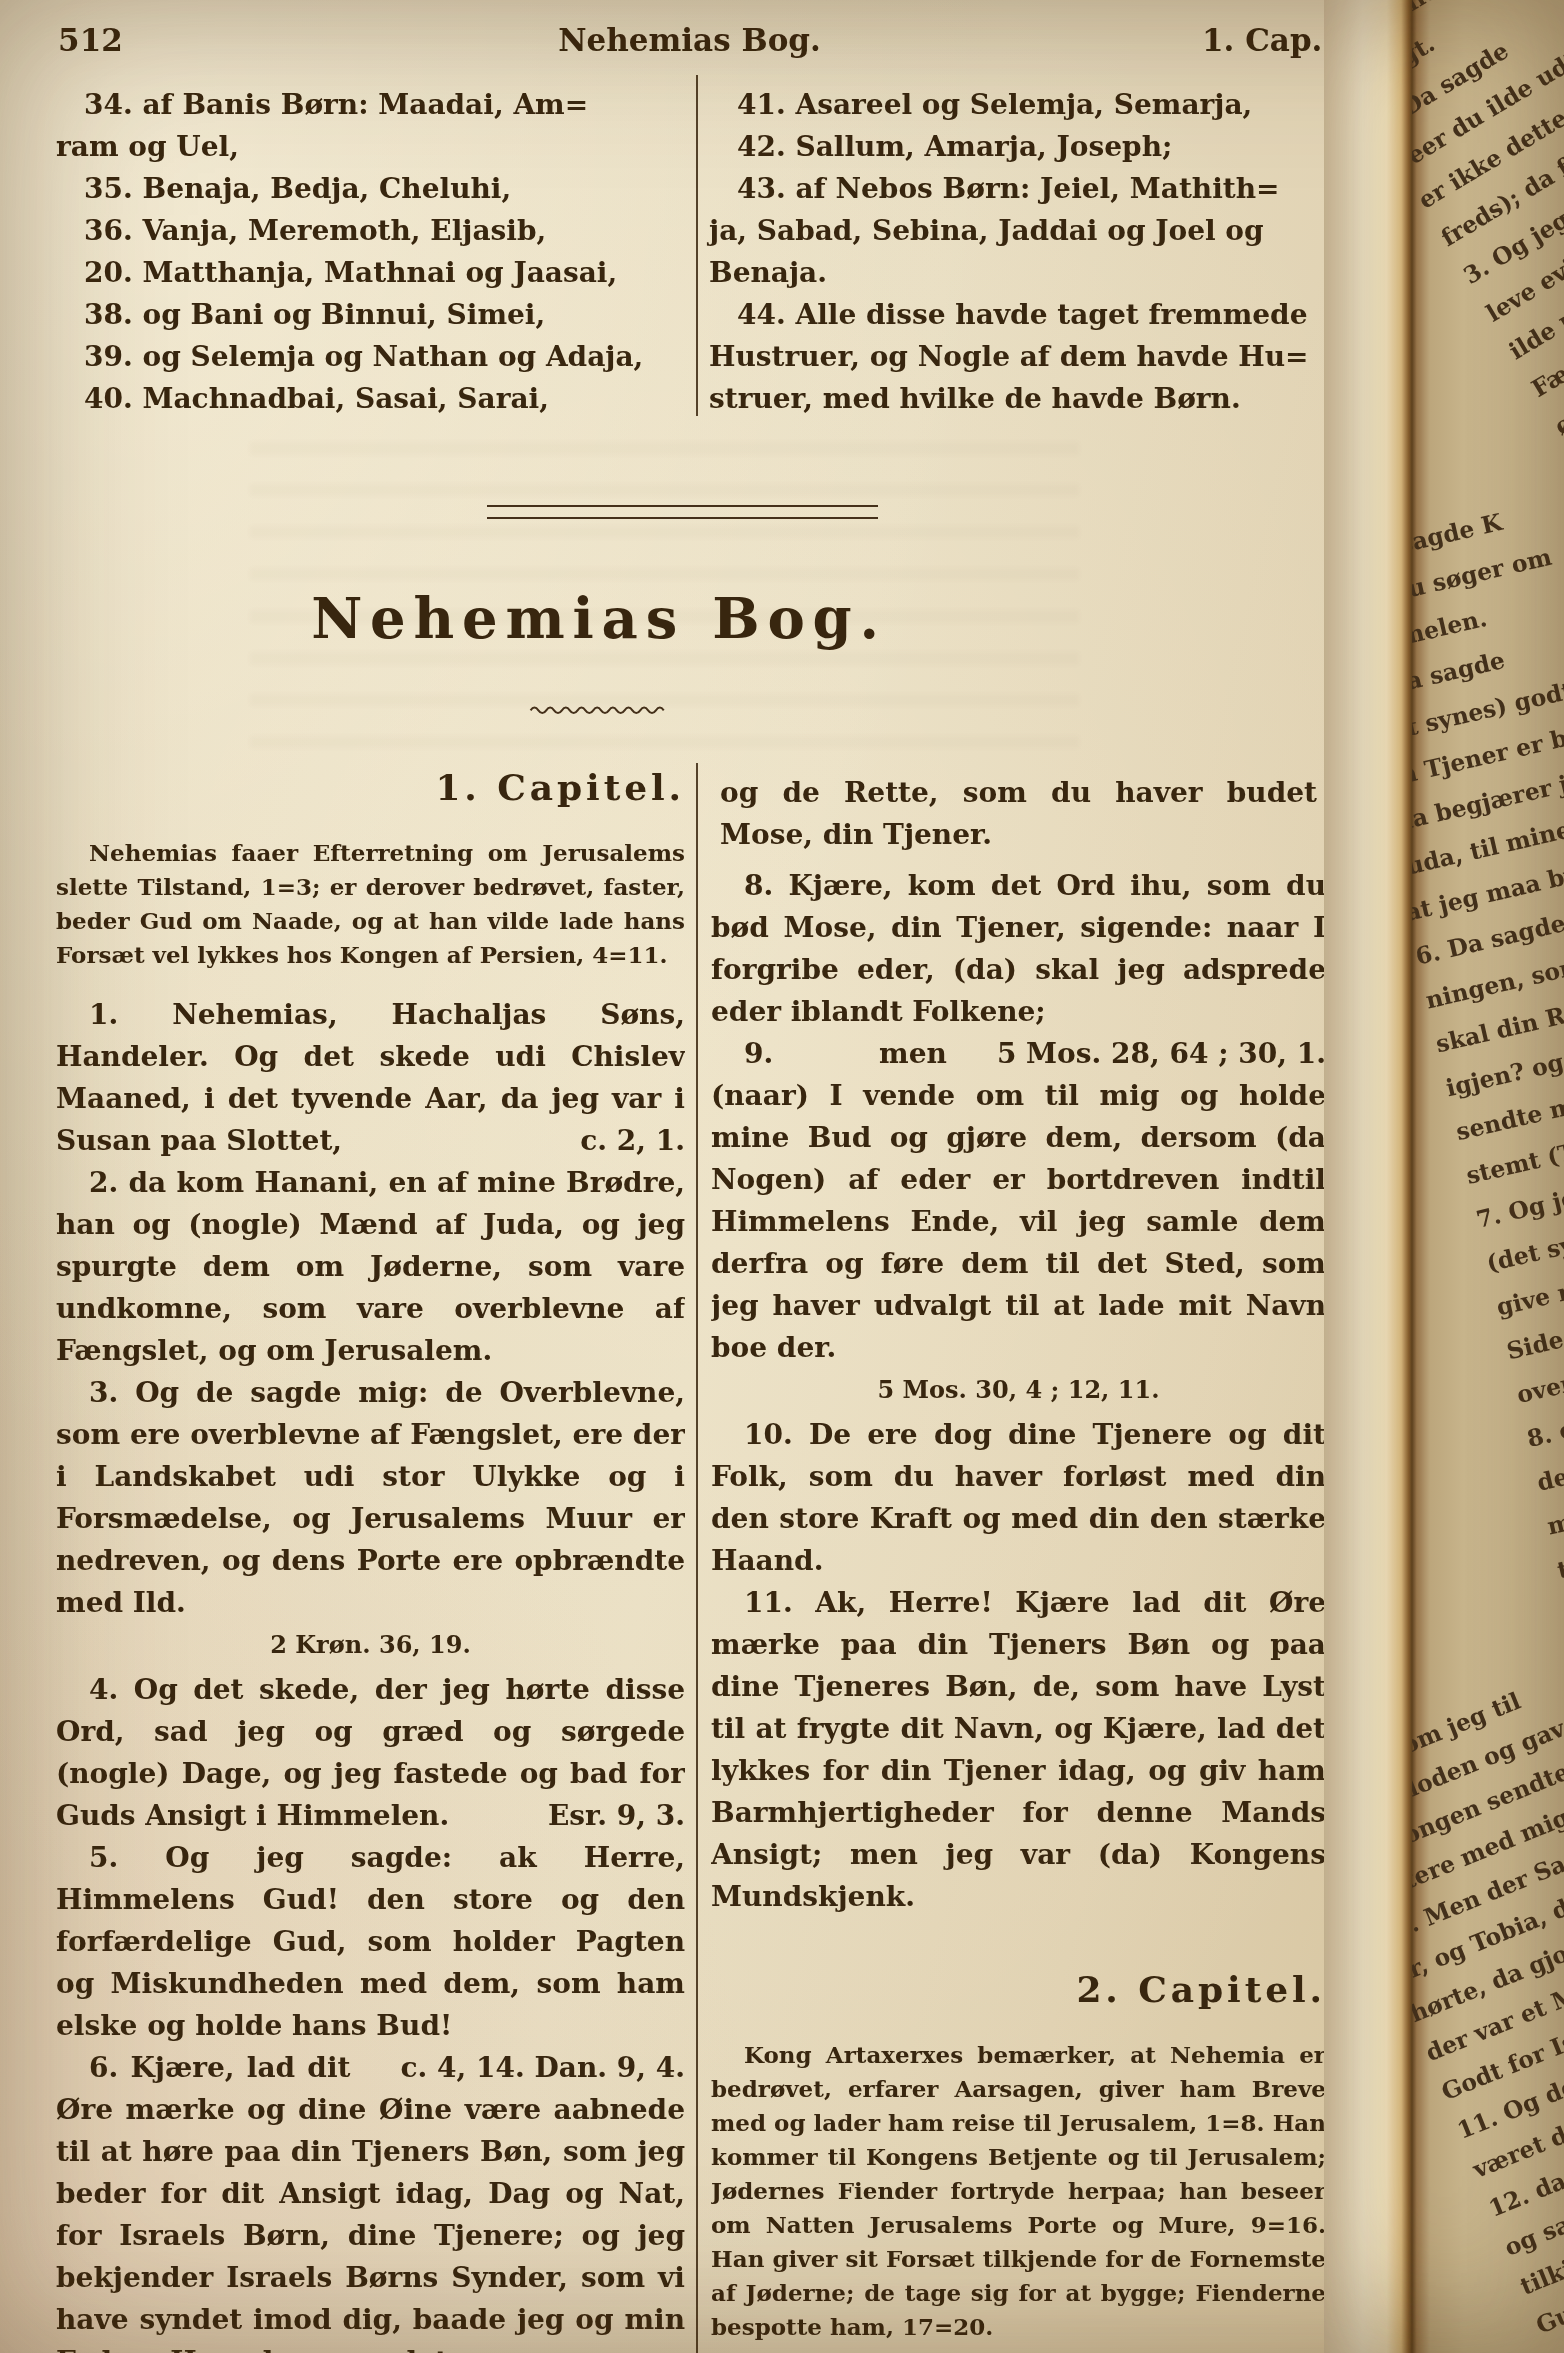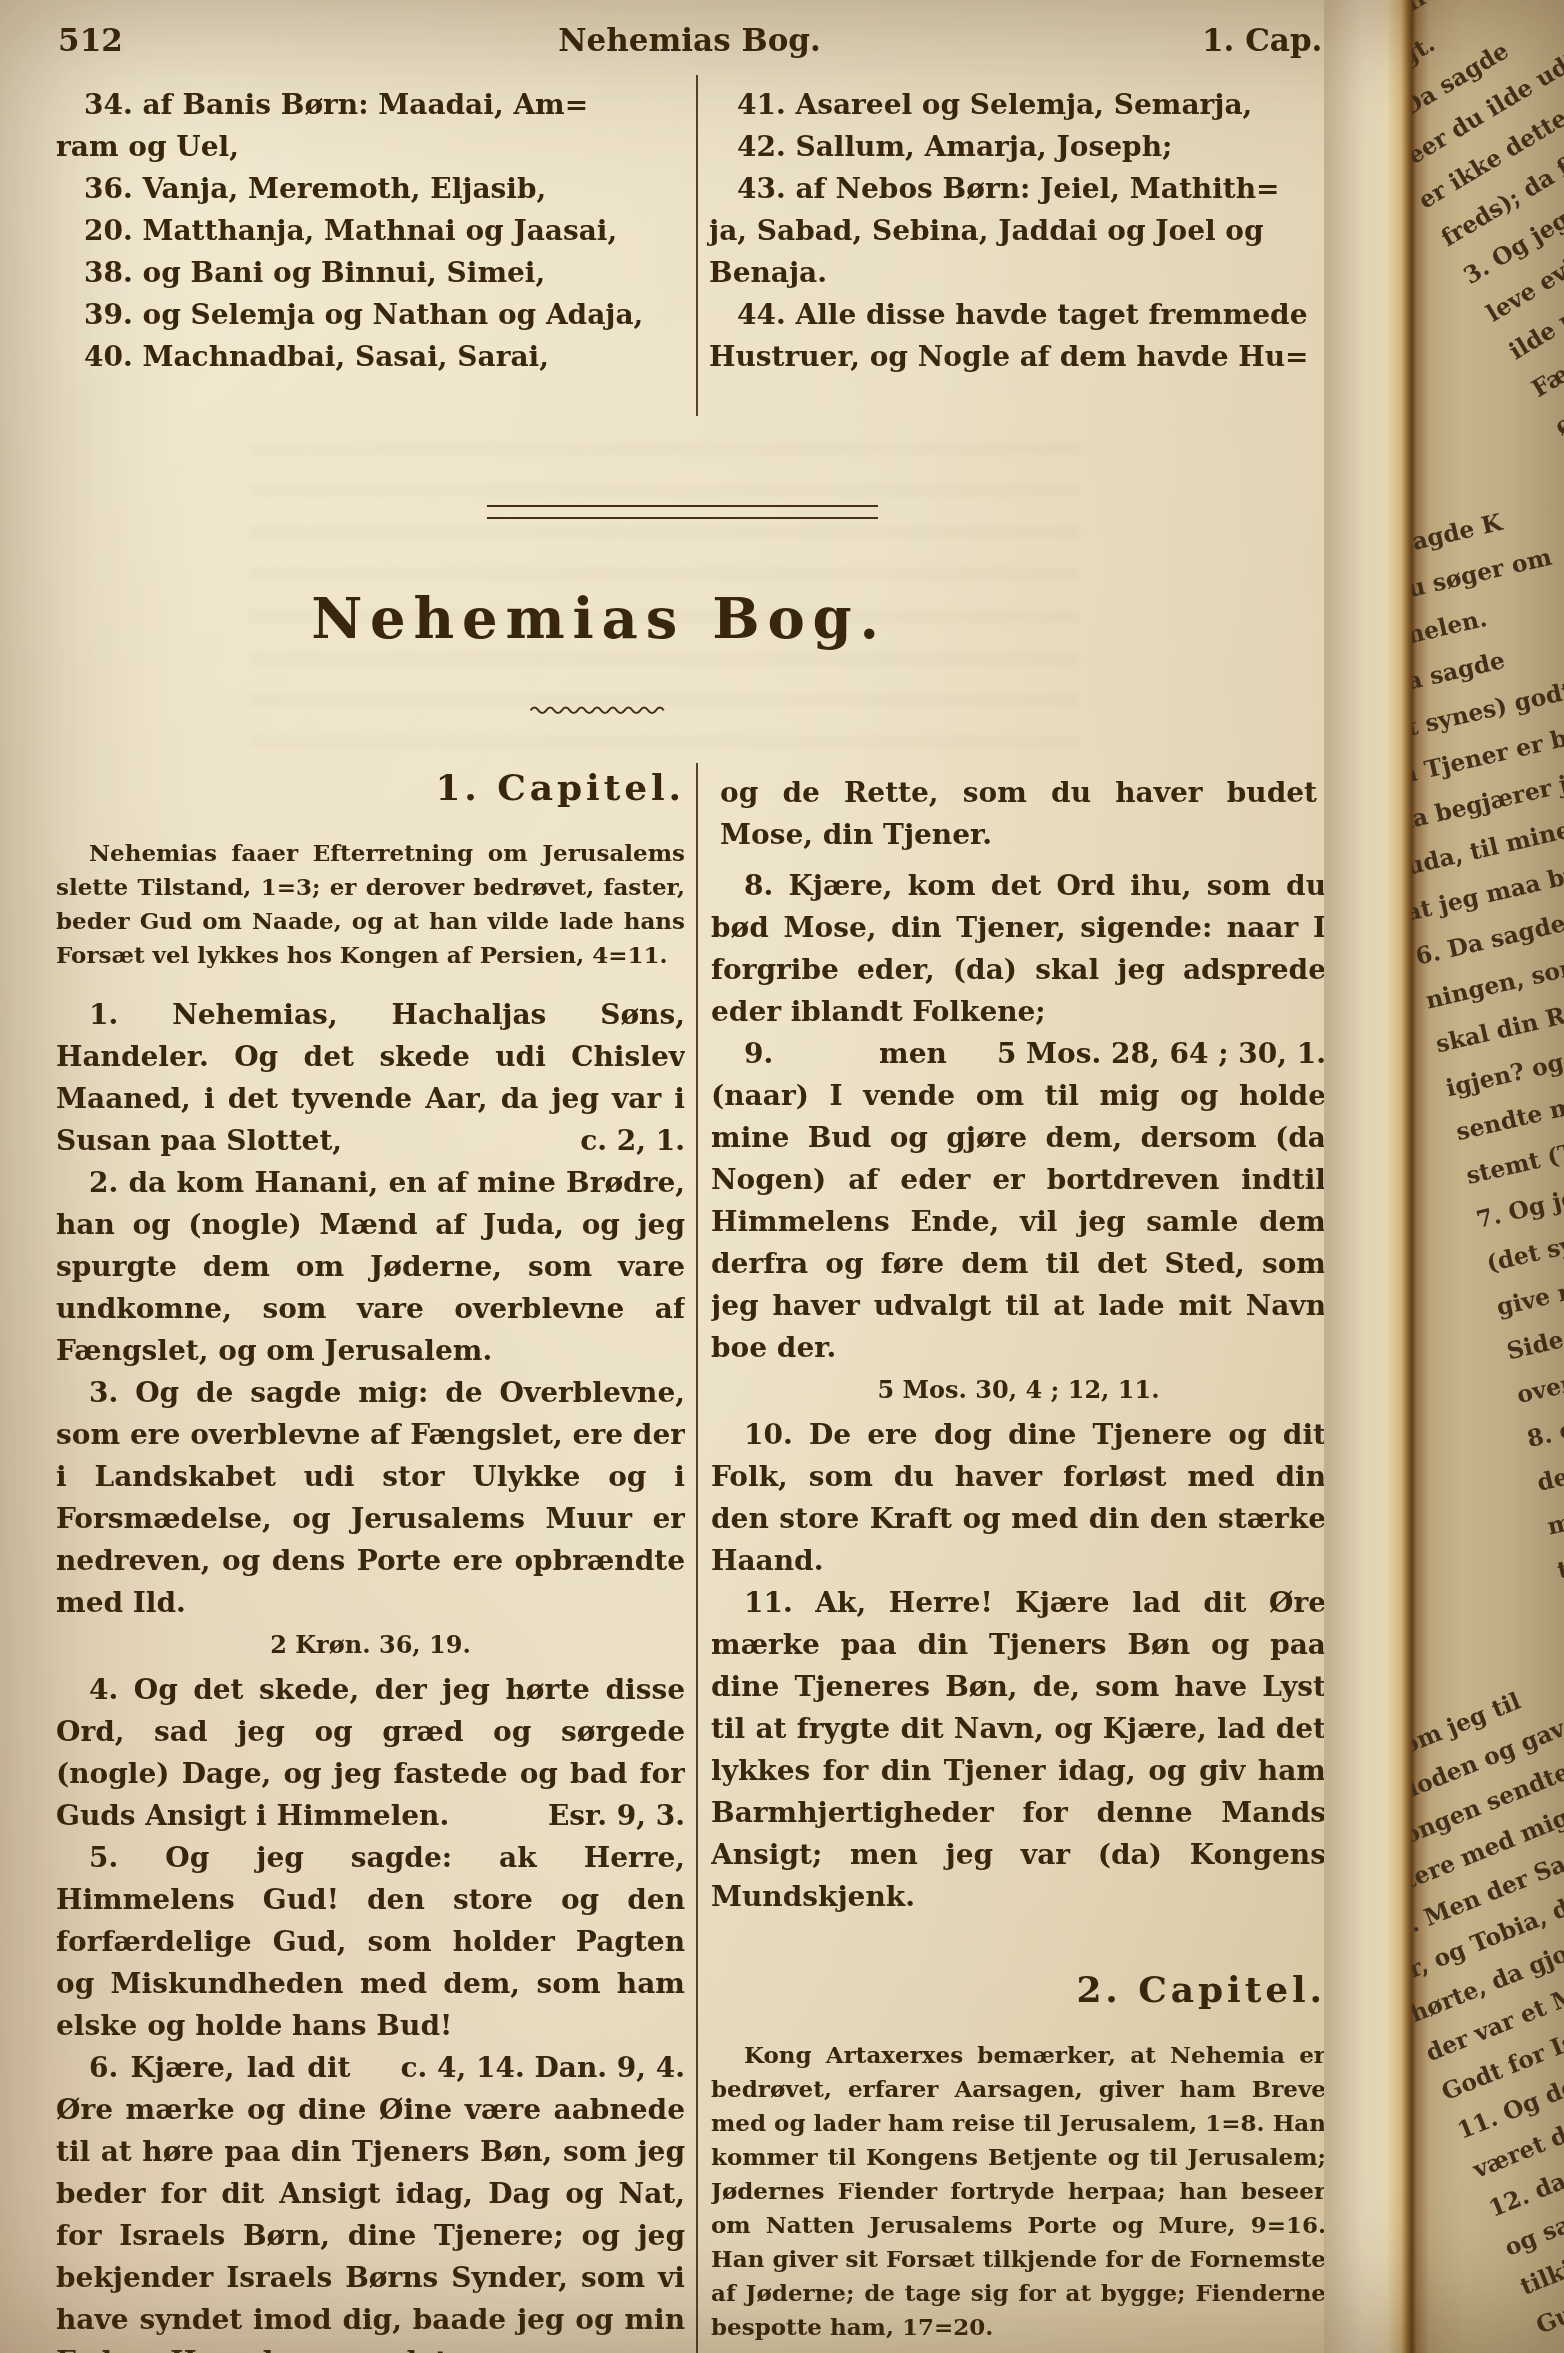--- a/index.html
+++ b/index.html
@@ -71,34 +71,36 @@
 
     <div class="rhdr">
       <span class="pgnum">512</span>
       <span class="rtitle">Nehemias Bog.</span>
       <span class="rchap">1. Cap.</span>
     </div>
 
     <div id="topL" class="toplines">
         <div class="tl"> 34. af Banis Børn: Maadai, Am=</div>
         <div class="tl">ram og Uel,</div>
+        <div class="tl"> 35. Benaja, Bedja, Cheluhi,</div>
         <div class="tl"> 36. Vanja, Meremoth, Eljasib,</div>
         <div class="tl"> 20. Matthanja, Mathnai og Jaasai,</div>
         <div class="tl"> 38. og Bani og Binnui, Simei,</div>
         <div class="tl"> 39. og Selemja og Nathan og Adaja,</div>
         <div class="tl"> 40. Machnadbai, Sasai, Sarai,</div>
       </div>
     <div id="topR" class="toplines">
         <div class="tl"> 41. Asareel og Selemja, Semarja,</div>
         <div class="tl"> 42. Sallum, Amarja, Joseph;</div>
         <div class="tl"> 43. af Nebos Børn: Jeiel, Mathith=</div>
         <div class="tl">ja, Sabad, Sebina, Jaddai og Joel og</div>
         <div class="tl">Benaja.</div>
         <div class="tl"> 44. Alle disse havde taget fremmede</div>
         <div class="tl">Hustruer, og Nogle af dem havde Hu=</div>
+        <div class="tl">struer, med hvilke de havde Børn.</div>
       </div>
 
     <div id="vrule1" class="vrule"></div>
     <div id="vrule2" class="vrule"></div>
 
     <div class="double-rule"></div>
 
     <div class="book-title">Nehemias Bog.</div>
 
     <div class="squiggle">

